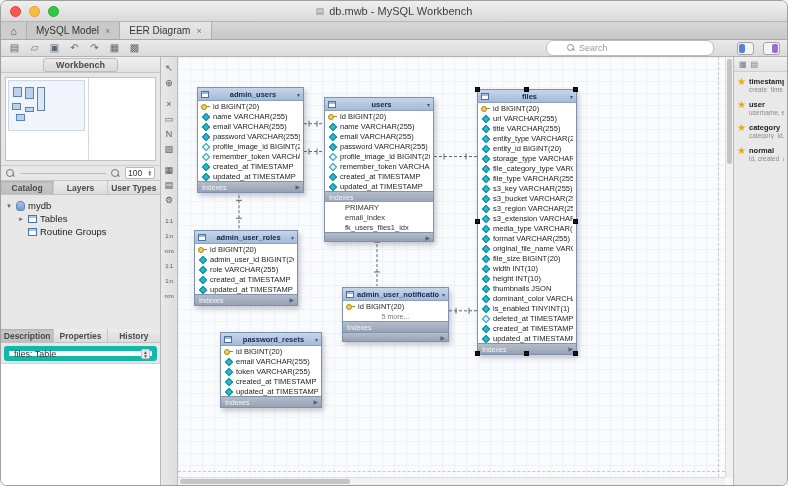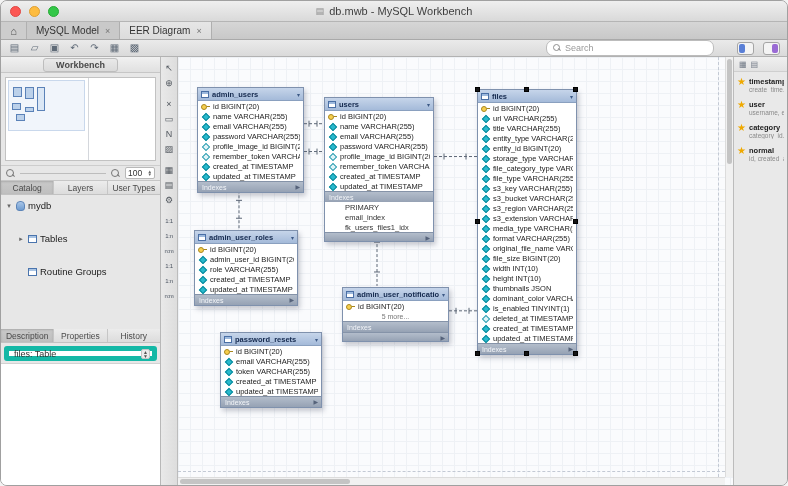--- a/index.html
+++ b/index.html
@@ -21,21 +21,21 @@
   .tabbar{height:18px;background:linear-gradient(#d6d6d6,#c8c8c8);border-bottom:1px solid #a9a9a9;display:flex;align-items:stretch;}
   .home-tab{width:26px;display:flex;align-items:center;justify-content:center;font-size:11px;color:#555;border-right:1px solid #b0b0b0;background:#cdcdcd;}
   .tab{display:flex;align-items:center;gap:6px;padding:0 9px;font-size:10px;color:#333;background:#c9c9c9;border-right:1px solid #afafaf;}
   .tab.active{background:linear-gradient(#e6e6e6,#dcdcdc);}
   .tab .x{font-size:9px;color:#777;}
 
   
   .toolbar{height:17px;background:linear-gradient(#eaeaea,#dadada);border-bottom:1px solid #b2b2b2;display:flex;align-items:center;padding:0 7px;gap:7px;}
   .tb-ic{font-size:10px;line-height:1;color:#5f6a77;width:13px;text-align:center;cursor:default;}
   .tb-flex{flex:1;}
-  .search{width:168px;height:16px;background:#fff;border:1px solid #bcbcbc;border-radius:7px;display:flex;align-items:center;gap:4px;padding:0 6px;margin-right:14px;}
+  .search{width:168px;height:16px;background:#fff;border:1px solid #bcbcbc;border-radius:7px;display:flex;align-items:center;gap:4px;padding:0 20px;margin-right:14px;}
   .mag{position:relative;width:8px;height:8px;flex:none;}
   .mag::before{content:"";position:absolute;left:0;top:0;width:5px;height:5px;border:1px solid #8f8f8f;border-radius:50%;}
   .mag::after{content:"";position:absolute;left:5px;top:5px;width:3px;height:1px;background:#8f8f8f;transform:rotate(45deg);}
   .search input{border:none;outline:none;padding:0;margin:0;font-size:9px;color:#444;width:100%;background:transparent;font-family:"Liberation Sans",sans-serif;}
   .search input::placeholder{color:#9a9a9a;}
   .ptoggle{width:17px;height:13px;border:1px solid #a5a5a5;border-radius:3px;background:#f4f4f4;position:relative;margin-left:2px;}
   .ptoggle .half{position:absolute;top:1px;bottom:1px;width:6px;border-radius:2px;}
   .ptoggle .half.blue{left:1px;background:#5a7fd6;}
   .ptoggle .half.purple{right:1px;background:#9a6bd4;}
 
@@ -51,26 +51,26 @@
   .mm-rect{position:absolute;border:1px solid #5b82b8;background:#bcd1ea;}
   .mm-view{position:absolute;left:2px;top:2px;width:52%;height:62%;background:rgba(120,160,215,0.10);border:1px solid #c9d8ec;}
   .zoomrow{height:16px;flex:none;display:flex;align-items:center;gap:5px;padding:0 5px;border-top:1px solid #cdcdcd;border-bottom:1px solid #c6c6c6;}
   .zico{position:relative;width:9px;height:9px;flex:none;}
   .zico::before{content:"";position:absolute;left:0;top:0;width:6px;height:6px;border:1px solid #777;border-radius:50%;}
   .zico::after{content:"";position:absolute;left:6px;top:6px;width:3px;height:1px;background:#777;transform:rotate(45deg);}
   .ztrack{flex:1;height:1px;background:#bdbdbd;}
   .zval{width:30px;height:12px;background:#fff;border:1px solid #b8b8b8;border-radius:2px;display:flex;align-items:center;justify-content:space-between;padding:0 2px;font-size:8.5px;color:#333;}
   .zsteps{display:flex;flex-direction:column;line-height:3.5px;font-size:4.5px;color:#666;}
   .segrow{height:14px;flex:none;display:flex;border-bottom:1px solid #c2c2c2;background:#ddd;}
-  .seg{flex:1;display:flex;align-items:center;justify-content:center;font-size:8.5px;font-weight:normal;color:#4a4a4a;background:linear-gradient(#ececec,#dcdcdc);border-right:1px solid #c6c6c6;}
+  .seg{flex:1;display:flex;align-items:center;justify-content:center;font-size:8.5px;font-weight:bold;color:#4a4a4a;background:linear-gradient(#ececec,#dcdcdc);border-right:1px solid #c6c6c6;}
   .seg:last-child{border-right:none;}
   .seg.active{background:linear-gradient(#c9c9c9,#bfbfbf);box-shadow:inset 0 1px 2px rgba(0,0,0,.15);}
   .tree{height:134px;flex:none;padding:4px 2px;overflow:hidden;}
   .trow{height:13px;display:flex;align-items:center;gap:3px;font-size:9.5px;color:#222;padding-left:2px;}
-  .trow.indent{padding-left:14px;margin-top:20px;}
+  .trow.indent{padding-left:14px;}
   .disc{width:8px;font-size:7px;color:#666;text-align:center;flex:none;}
   .ic-db{width:9px;height:10px;flex:none;background:linear-gradient(#a9c6e8,#6f9cd0);border:1px solid #5d85b8;border-radius:4px 4px 3px 3px;}
   .mini-tbl{width:9px;height:8px;flex:none;background:#fff;border:1px solid #4a74ad;position:relative;}
   .mini-tbl::before{content:"";position:absolute;left:0;right:0;top:0;height:2px;background:#a9c4e4;}
   .combo{margin:3px 3px 2px 3px;height:15px;flex:none;background:#fff;border:5px solid #14b8a6;border-radius:3px;display:flex;align-items:center;justify-content:space-between;padding:0 2px 0 5px;font-size:9px;color:#333;}
   .cstep{display:flex;flex-direction:column;line-height:4px;font-size:5px;color:#555;background:#ececec;border:1px solid #c6c6c6;border-radius:2px;padding:0 1px;}
   .desc-body{flex:1;background:#fff;border-top:1px solid #d2d2d2;}
 
   
   .tools{width:17px;flex:none;background:linear-gradient(90deg,#e9e9e9,#dddddd);border-right:1px solid #bcbcbc;display:flex;flex-direction:column;align-items:center;padding-top:5px;gap:3px;}
@@ -78,21 +78,21 @@
   .tool.tool-txt{font-size:6px;letter-spacing:-0.3px;color:#4a5360;}
 
   
   .canvas{flex:1;position:relative;overflow:hidden;
     background-color:#fafbfd;
     background-image:
       linear-gradient(#eef1f5 1px,transparent 1px),
       linear-gradient(90deg,#eef1f5 1px,transparent 1px),
       linear-gradient(#e3e8ef 1px,transparent 1px),
       linear-gradient(90deg,#e3e8ef 1px,transparent 1px);
-    background-size:12px 12px,12px 12px,60px 60px,60px 60px;}
+    background-size:12px 12px,12px 12px,60px 60px,60px 60px;text-align:center;}
   .page-v{position:absolute;top:0;bottom:8px;left:540px;border-left:1px dashed #c3c9d4;}
   .page-h{position:absolute;left:0;right:8px;top:414px;border-top:1px dashed #c3c9d4;}
   .conn{position:absolute;left:0;top:0;width:100%;height:100%;z-index:1;}
   .vsb{position:absolute;right:0;top:0;bottom:8px;width:8px;background:#f1f1f1;border-left:1px solid #dcdcdc;z-index:4;}
   .vsb .thumb{position:absolute;top:2px;left:1px;width:5px;height:105px;background:#c4c4c4;border-radius:3px;}
   .hsb{position:absolute;left:0;right:8px;bottom:0;height:8px;background:#f1f1f1;border-top:1px solid #dcdcdc;z-index:4;}
   .hsb .thumb{position:absolute;left:2px;top:1px;height:5px;width:170px;background:#c4c4c4;border-radius:3px;}
 
   
   .er{position:absolute;background:#fff;border:1px solid #7f91ad;box-shadow:2px 3px 5px rgba(60,70,90,.28);font-size:7.5px;color:#222;z-index:2;}

